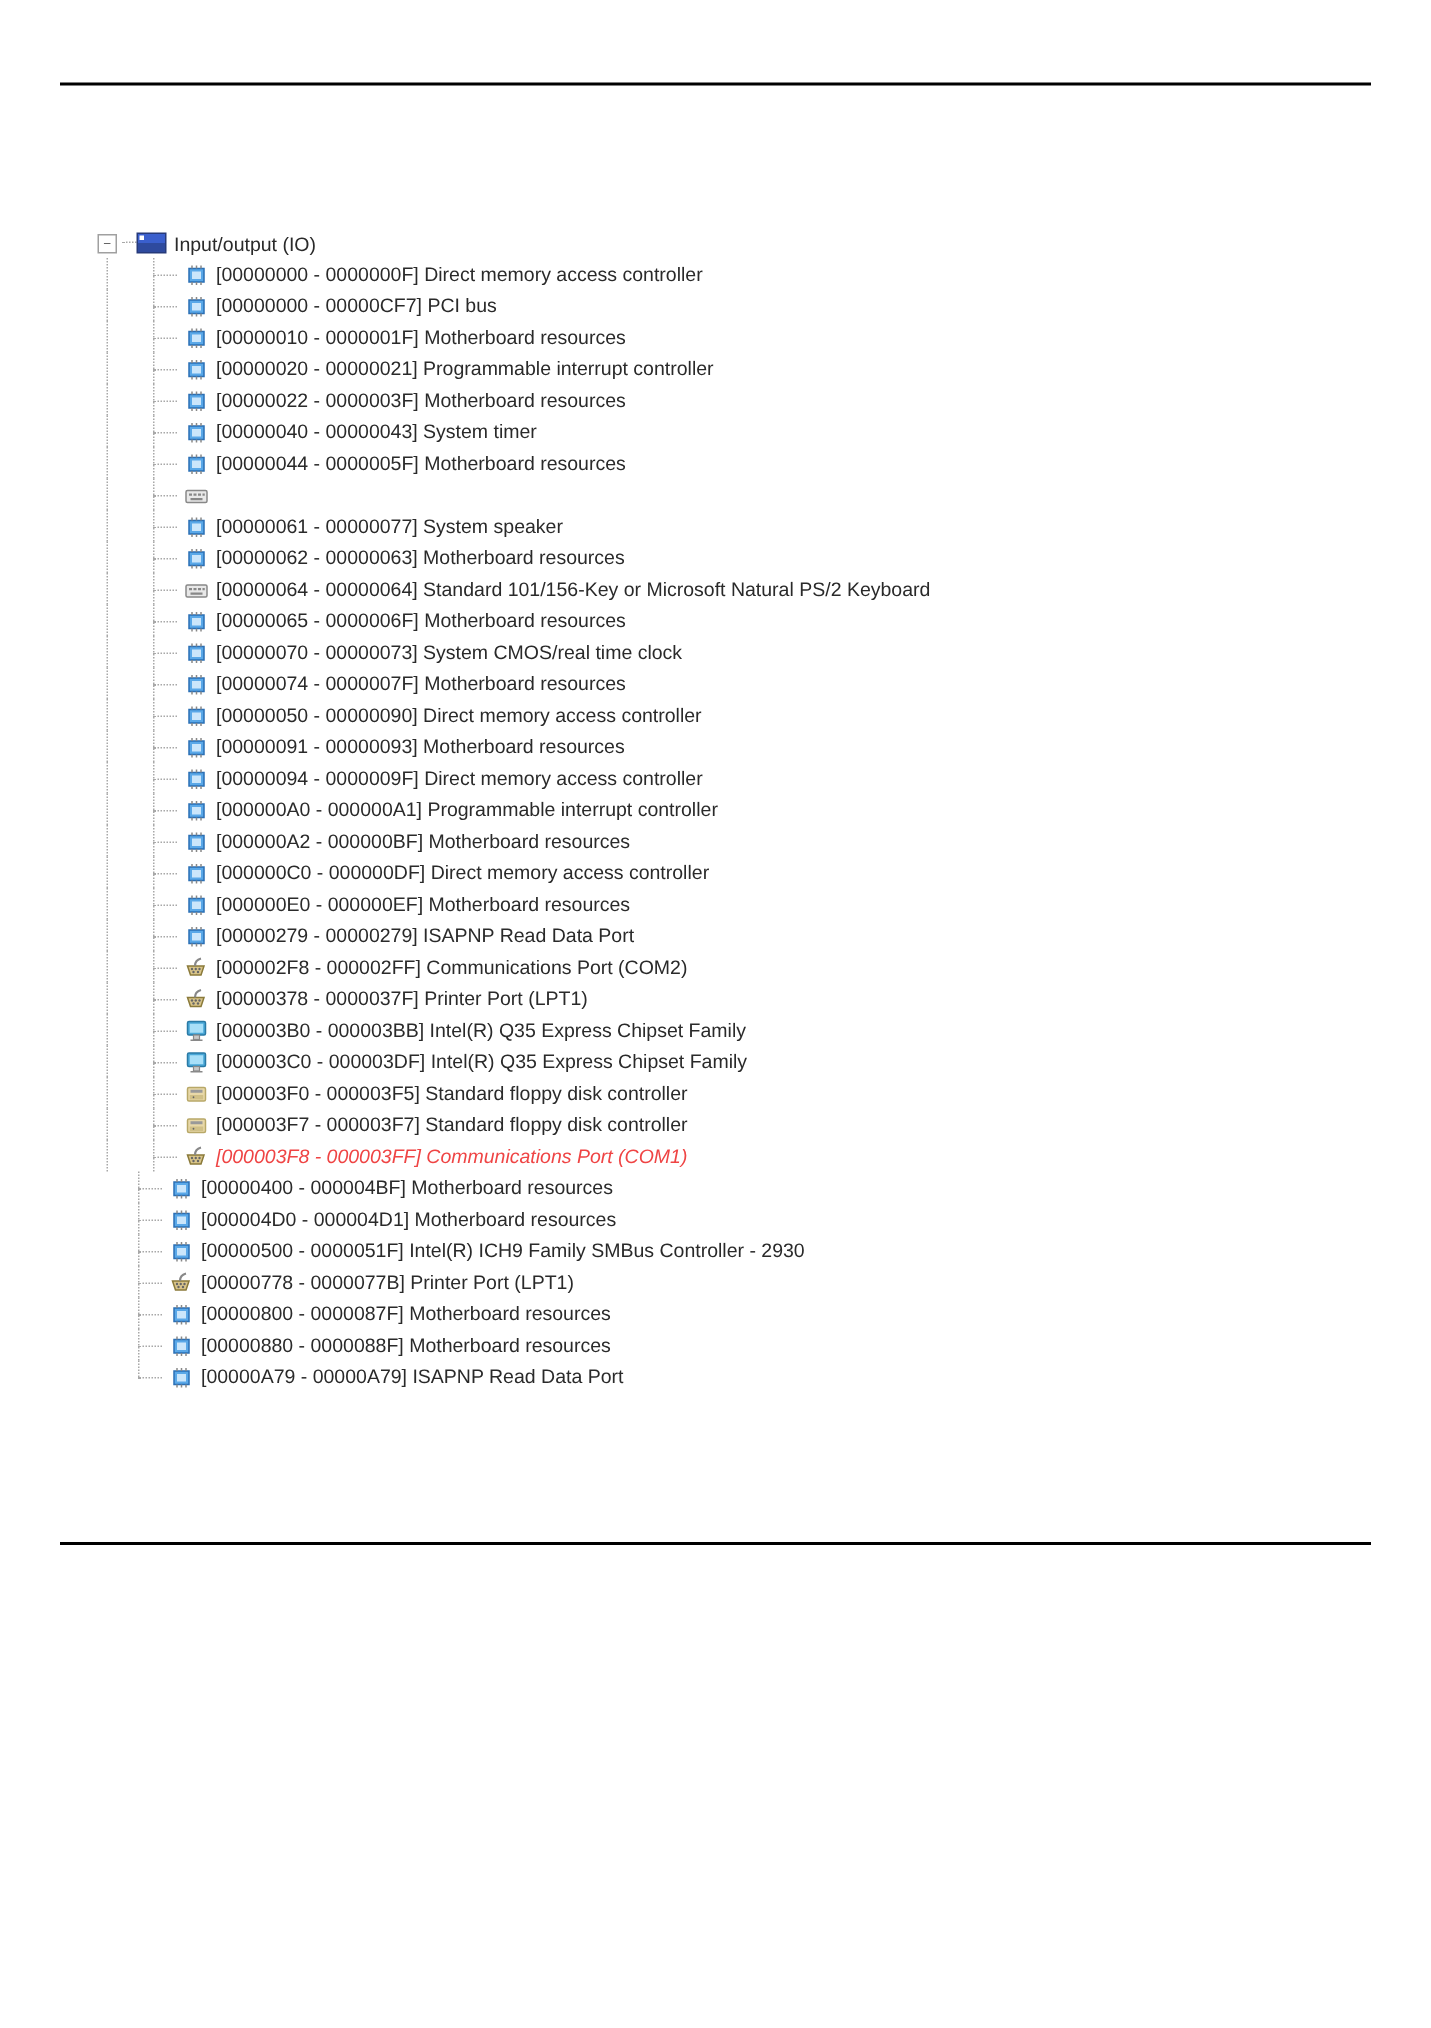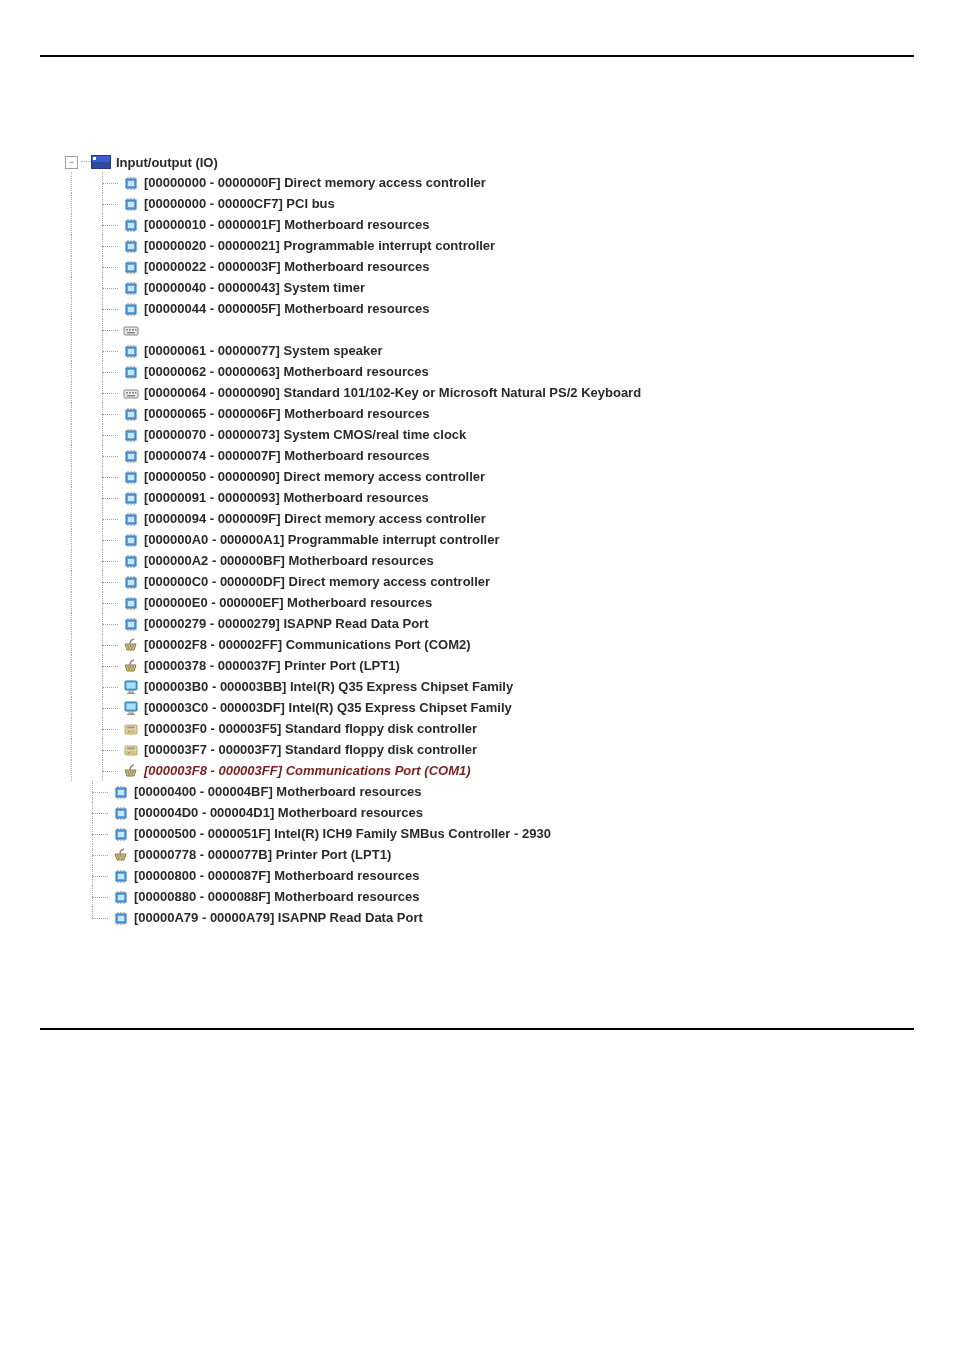--- a/index.html
+++ b/index.html
@@ -106,25 +106,24 @@
       align-items: center;
       justify-content: center;
     }
     .icon-chip {
       position: relative;
     }
     .icon-chip svg { display: block; }
     .item-text {
       color: #2a2a2a;
       white-space: nowrap;
-      font-weight: bold;
     }
     .item-text.italic {
       font-style: italic;
-      color: #7f1d1d;
+      color: #ef4444;
     }
     
     .group2 .tree-line-col { width: 48px; }
     .group2 .v-line2 { left: 27px; }
     .group2 .h-line { left: 27px; width: 16px; }
   </style>
 </head>
 <body>
 
 <div class="page-border">
@@ -271,21 +270,21 @@
           <div class="tree-line-col">
             <div class="v-line"></div>
             <div class="v-line2"></div>
             <div class="h-line"></div>
           </div>
           <div class="icon icon-chip">
             <svg width="16" height="16">
               <use href="#svg-keyboard"></use>
             </svg>
           </div>
-          <span class="item-text">[00000064 - 00000090]  Standard 101/102-Key or Microsoft Natural PS/2 Keyboard</span>
+          <span class="item-text">[00000064 - 00000064]  Standard 101/156-Key or Microsoft Natural PS/2 Keyboard</span>
         </div>
         <div class="tree-item">
           <div class="tree-line-col">
             <div class="v-line"></div>
             <div class="v-line2"></div>
             <div class="h-line"></div>
           </div>
           <div class="icon icon-chip">
             <svg width="16" height="16">
               <use href="#svg-chip"></use>

